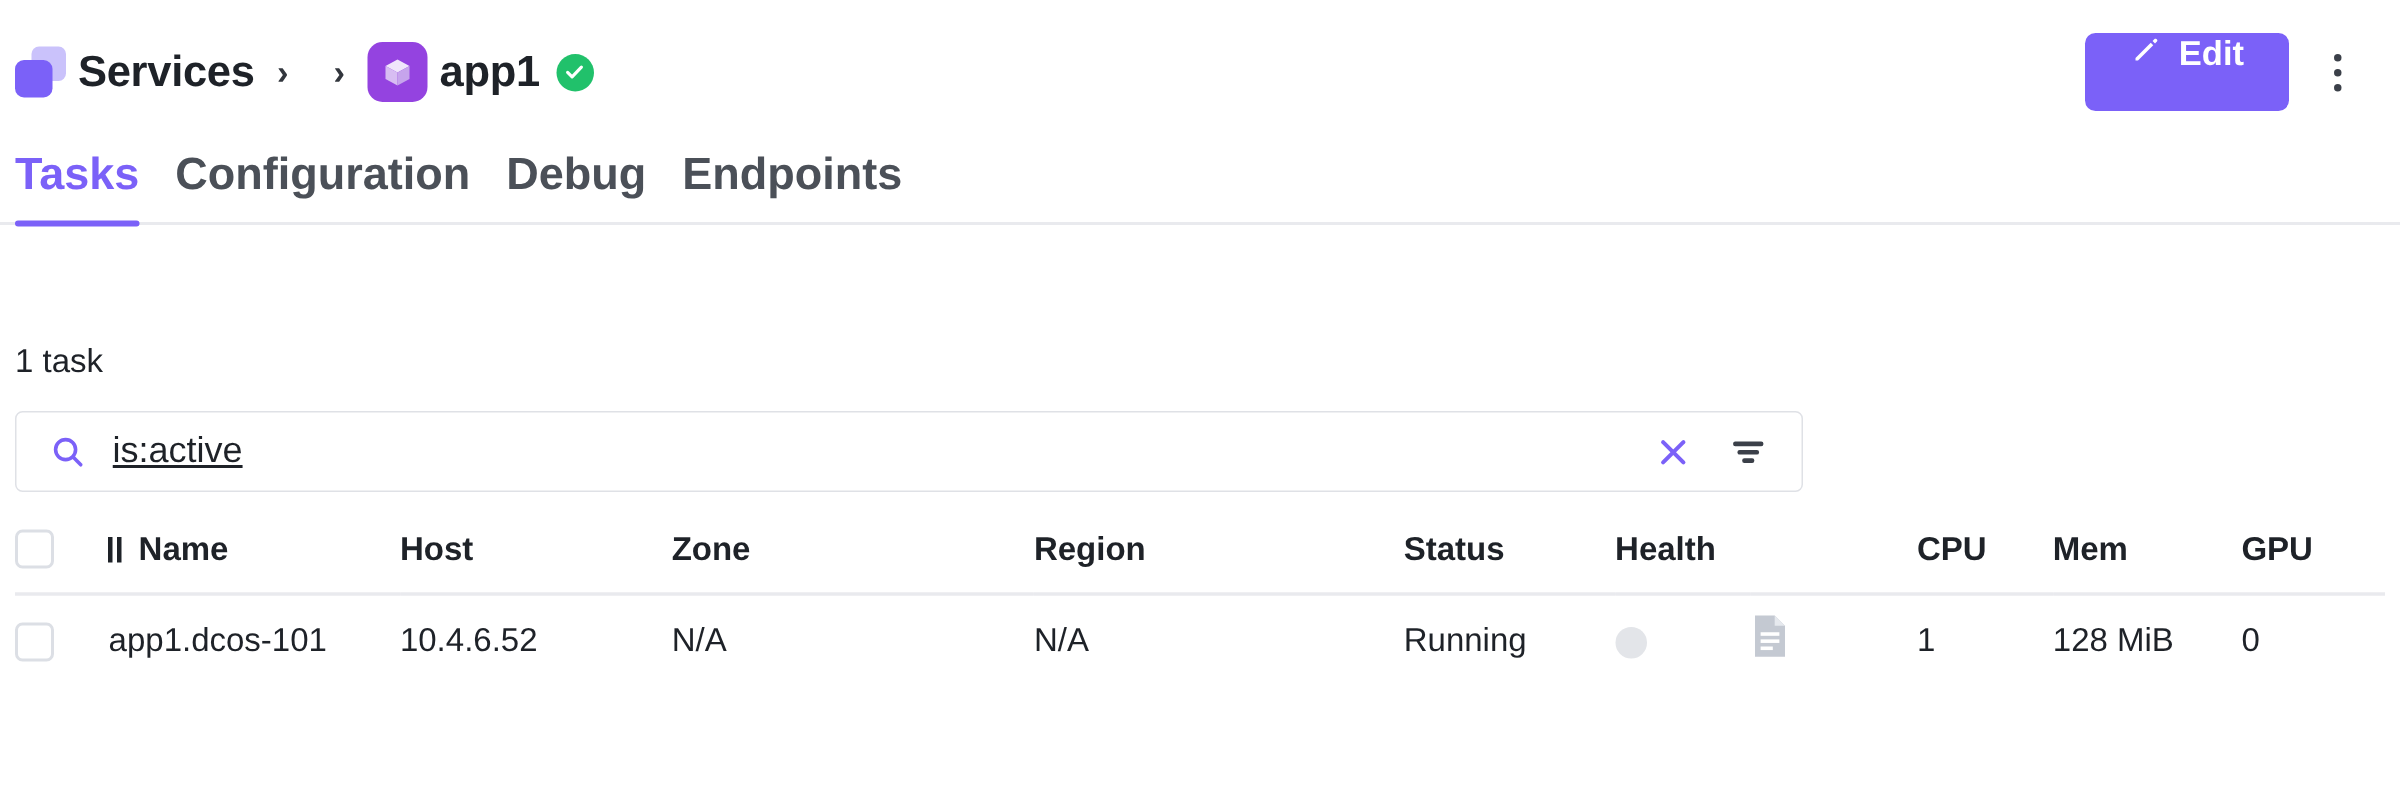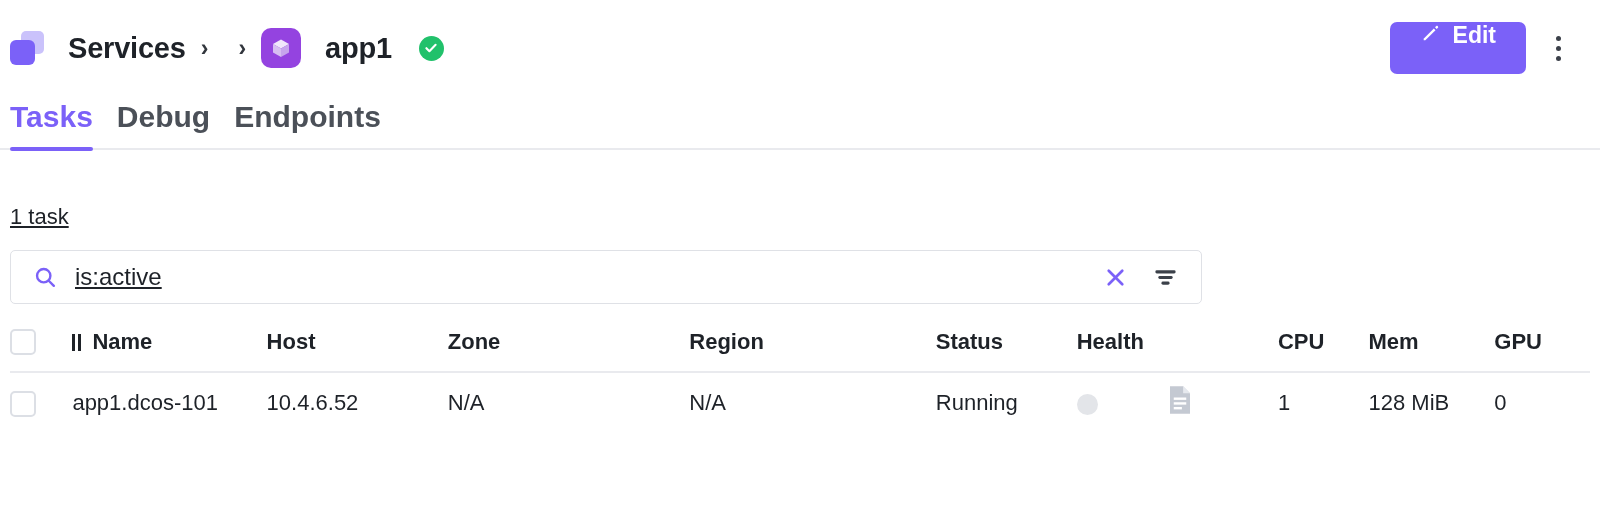--- a/index.html
+++ b/index.html
@@ -24,21 +24,21 @@
   .breadcrumb {
     display: flex;
     align-items: center;
     flex: 1 1 auto;
     min-width: 0;
   }
 
   .crumb {
     display: flex;
     align-items: center;
-    gap: 24px;
+    gap: 8px;
   }
 
   .crumb-label {
     font-size: 29px;
     font-weight: bold;
     color: #1e2228;
     letter-spacing: -0.2px;
     white-space: nowrap;
   }
 
@@ -175,23 +175,22 @@
     background: #7b61f8;
     border-radius: 2px;
   }
 
   
   .content { padding: 0 10px; }
 
   .task-count {
     font-size: 22px;
     color: #1e2228;
-    margin-top: 54px;
+    margin-top: 78px;
     margin-bottom: 20px;
-    text-decoration: underline;
   }
 
   .search-row { display: flex; }
 
   .search-box {
     display: flex;
     align-items: center;
     width: 1192px;
     height: 54px;
     border: 1px solid #dfe1e6;
@@ -348,20 +347,23 @@
       <i></i>
         <i></i>
         <i></i>
     </div>
   </div>
 </div>
 
 <div class="tabs">
   <button class="tab active">
     <span>Tasks</span>
+  </button>
+  <button class="tab">
+    <span>Configuration</span>
   </button>
   <button class="tab">
     <span>Debug</span>
   </button>
   <button class="tab">
     <span>Endpoints</span>
   </button>
 </div>
 
 <div class="content">

